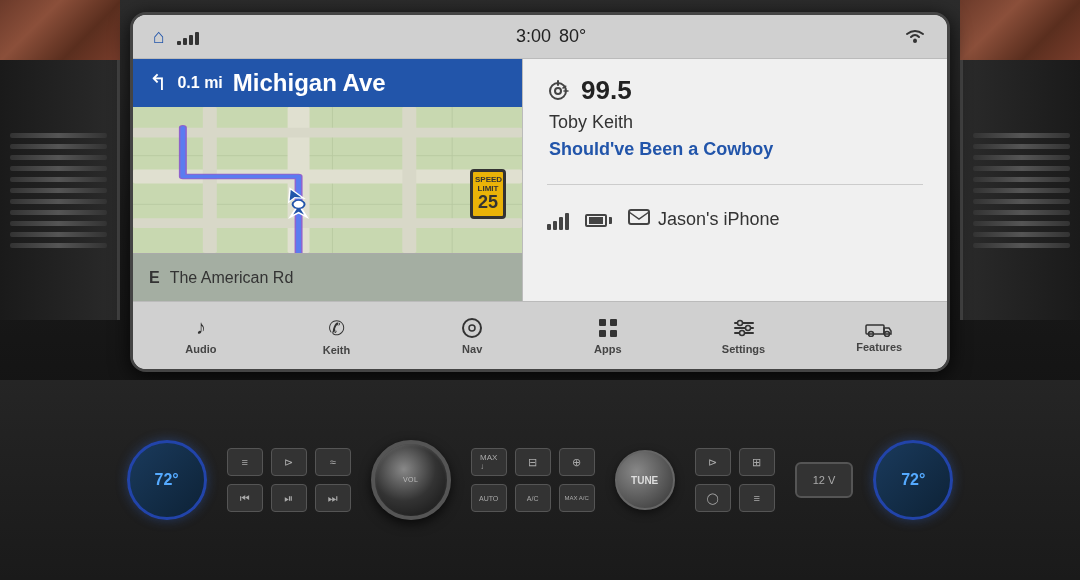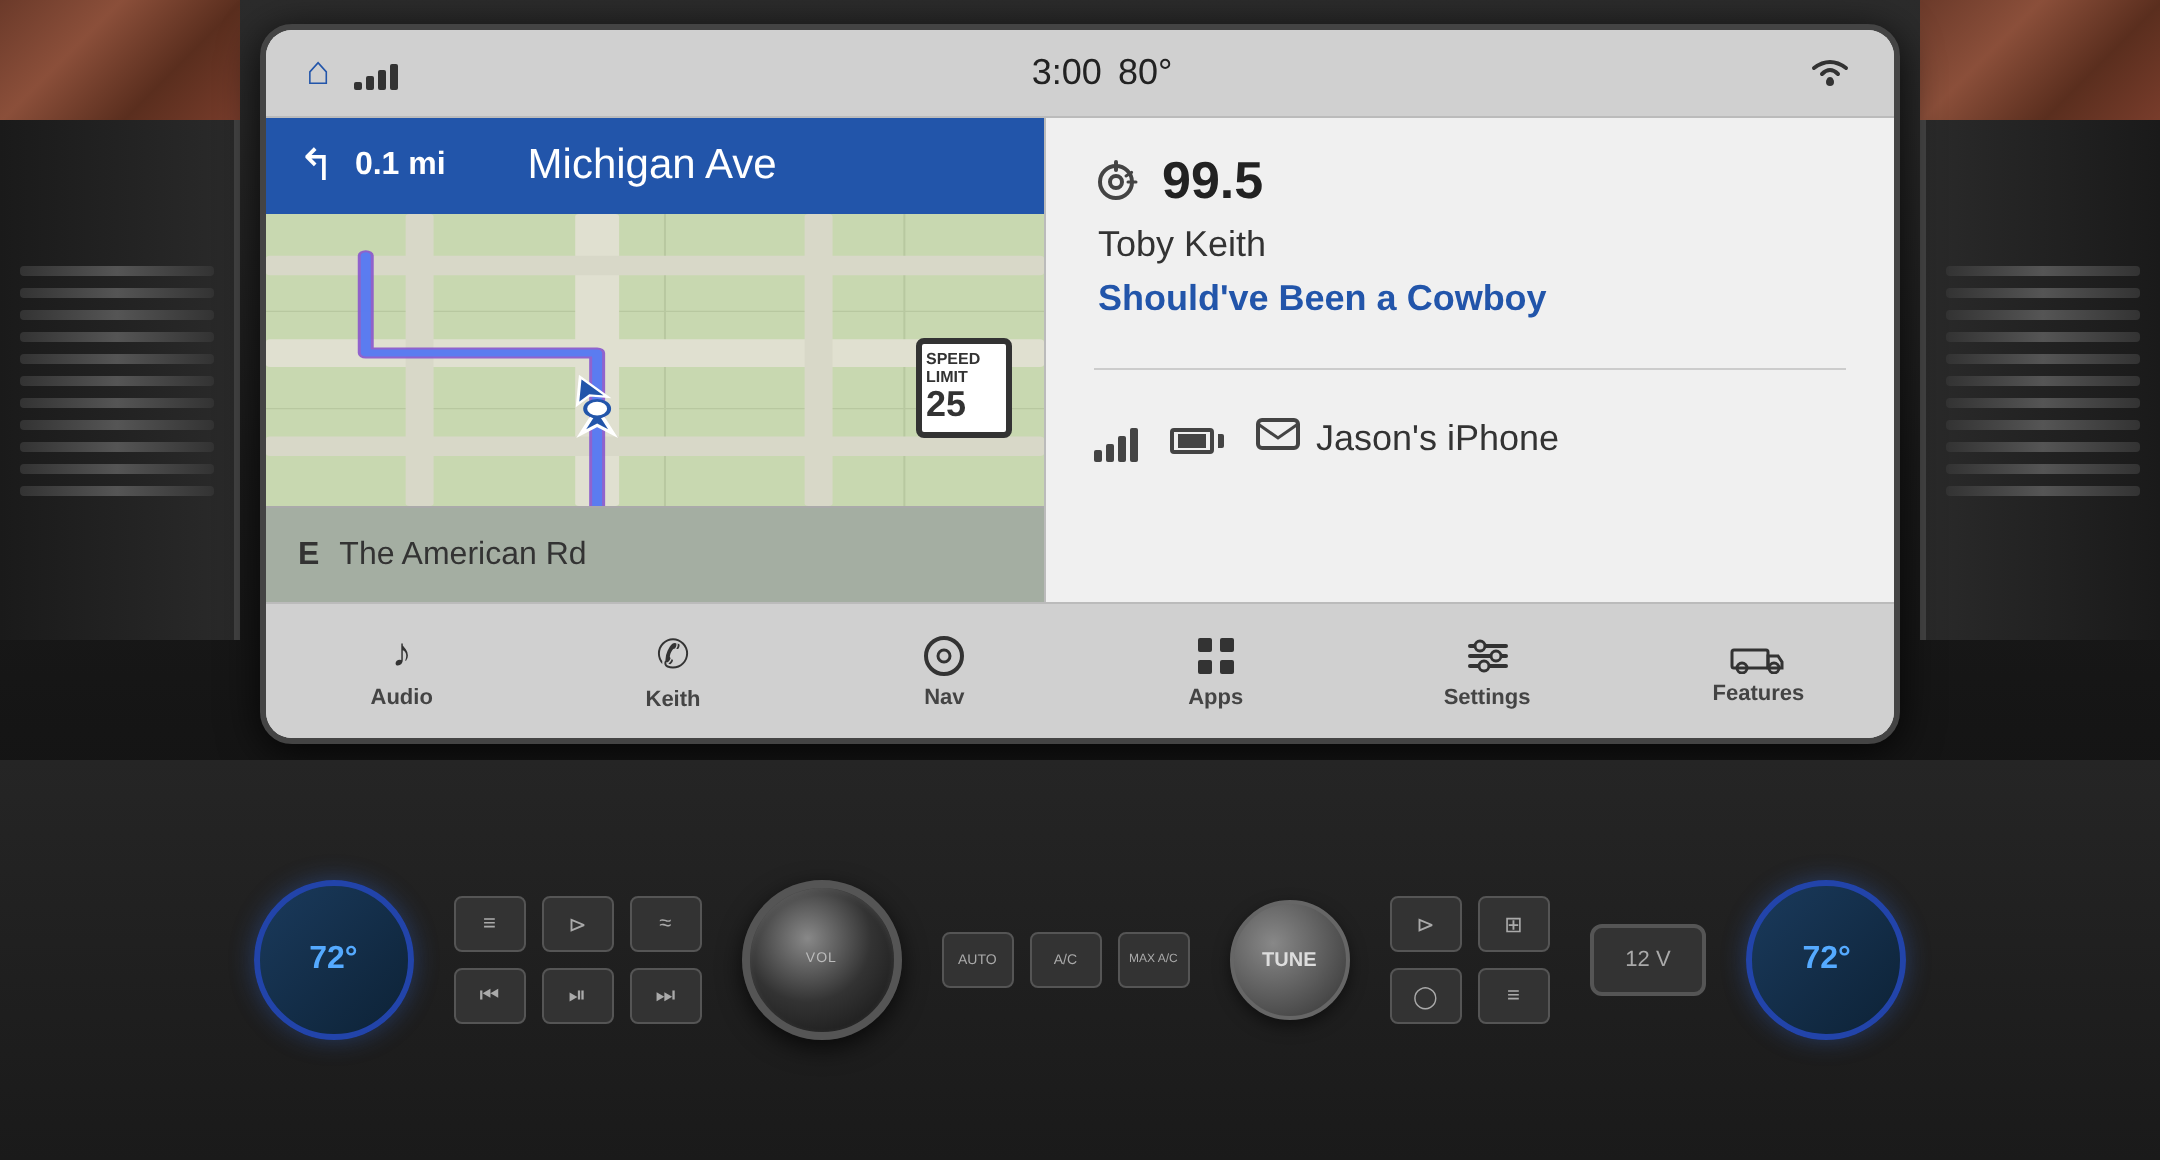--- a/index.html
+++ b/index.html
@@ -176,44 +176,43 @@
       font-size: 22px;
       color: white;
     }
     .distance-text {
       color: white;
       font-size: 16px;
       font-weight: 700;
     }
     .street-name {
       color: white;
-      font-size: 21px;
-      font-weight: 400;
-      margin-left: 31px;
+      font-size: 24px;
+      font-weight: 700;
     }
 
     
     .map-svg {
       position: absolute;
       top: 48px;
       left: 0;
       right: 0;
       bottom: 48px;
     }
 
     
     .speed-limit {
       position: absolute;
       right: 16px;
       top: 110px;
-      width: 48px;
-      background: #ffffff;
+      width: 36px;
+      background: #eab308;
       border: 3px solid #333;
       border-radius: 4px;
-      text-align: left;
+      text-align: center;
       font-size: 9px;
       font-weight: bold;
       color: #333;
       padding: 3px 2px 5px;
       z-index: 10;
     }
     .speed-limit .speed-num {
       font-size: 18px;
       display: block;
       line-height: 1;
@@ -698,20 +697,31 @@
 
   <div class="knob-outer">
     <div class="knob-ring">
       <span class="knob-center-label">VOL</span>
     </div>
   </div>
 
   <div class="small-icons-row">
     <div class="small-icon-row-h">
       <div class="small-btn">
+          <span style="font-size:8px;">MAX<br>↓</span>
+        </div>
+      <div class="small-btn">
+          <span>⊟</span>
+        </div>
+      <div class="small-btn">
+          <span>⊕</span>
+        </div>
+    </div>
+    <div class="small-icon-row-h">
+      <div class="small-btn">
           <span style="font-size:7px;">AUTO</span>
         </div>
       <div class="small-btn">
           <span style="font-size:7px;">A/C</span>
         </div>
       <div class="small-btn">
           <span style="font-size:6px;line-height:1;">MAX
 A/C</span>
         </div>
     </div>

